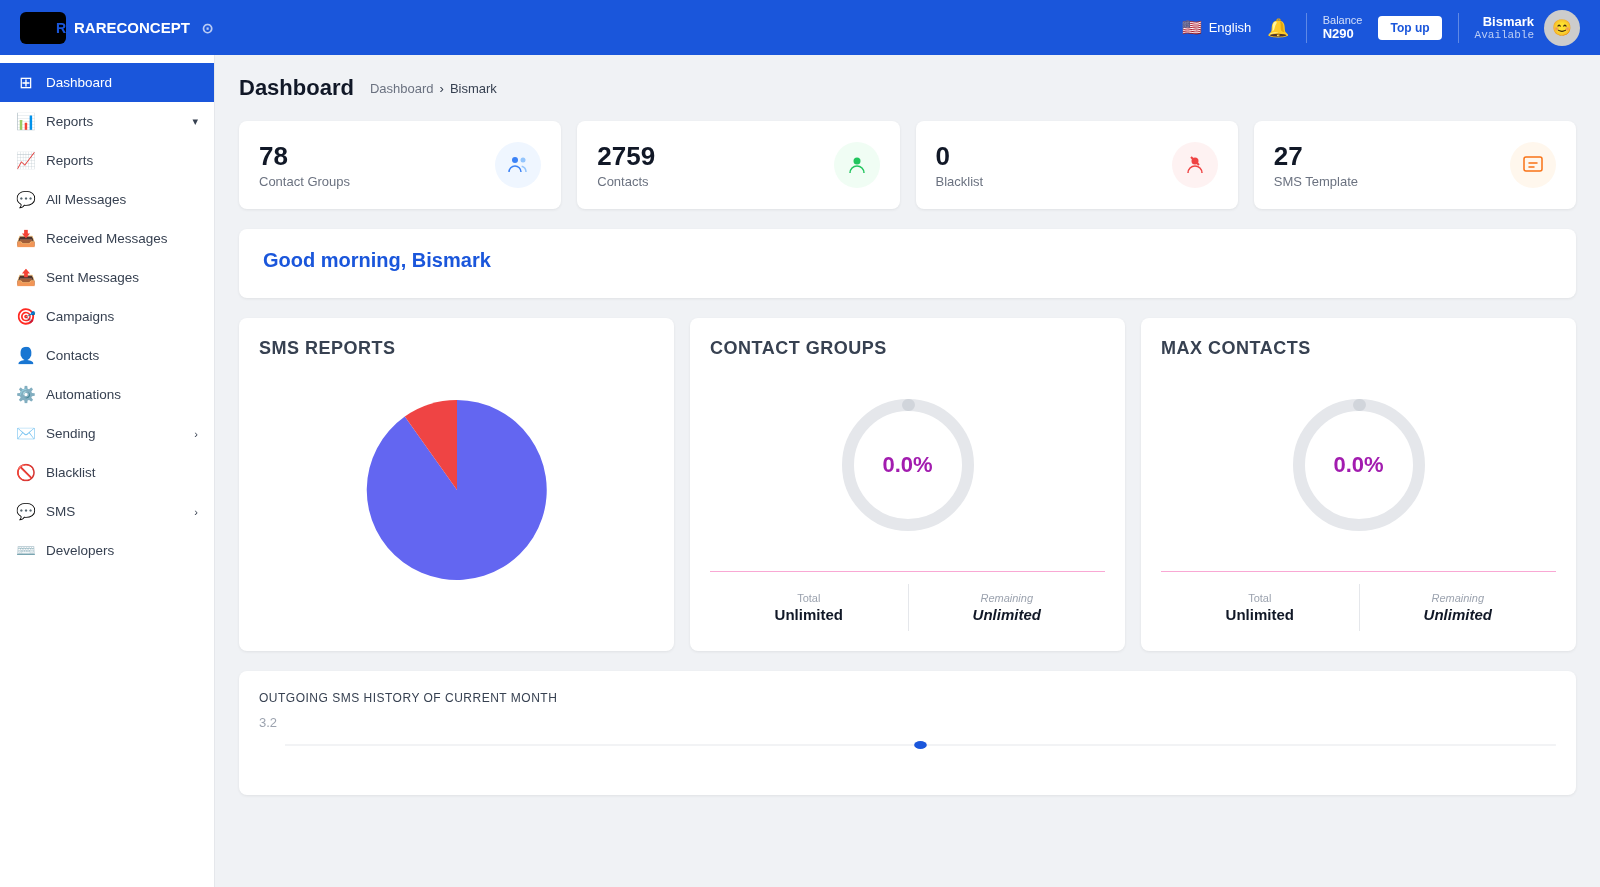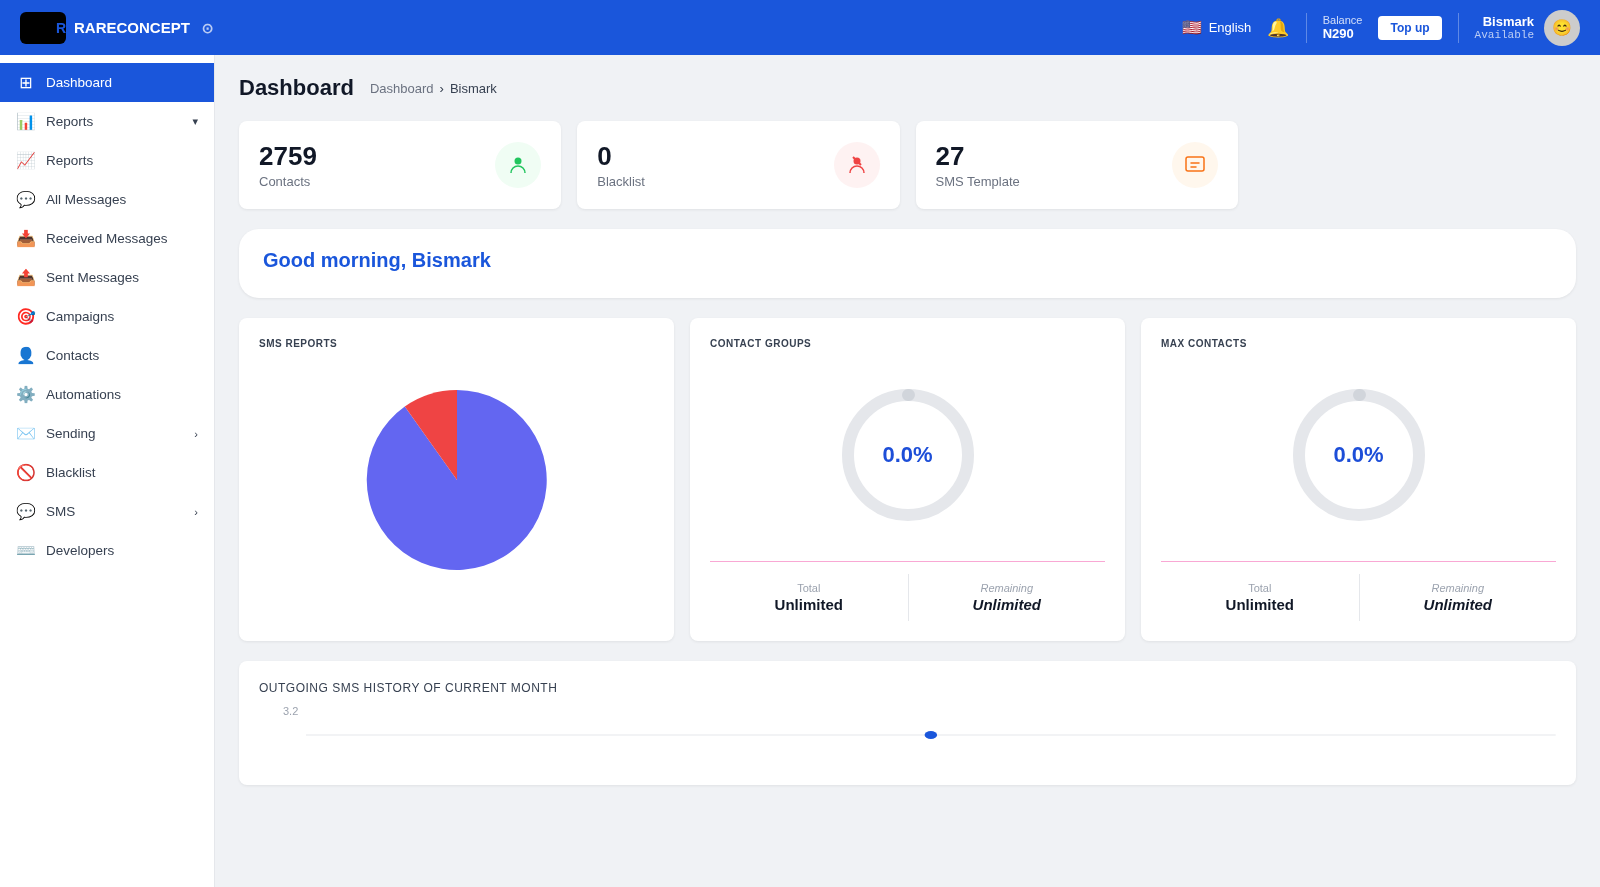--- a/index.html
+++ b/index.html
@@ -184,21 +184,21 @@
       font-size: 20px;
     }
     .stat-icon.blue { background: #eff6ff; color: #3b82f6; }
     .stat-icon.green { background: #f0fdf4; color: #22c55e; }
     .stat-icon.red { background: #fef2f2; color: #ef4444; }
     .stat-icon.orange { background: #fff7ed; color: #f97316; }
 
     
     .welcome-section {
       background: white;
-      border-radius: 20px;
+      border-radius: 8px;
       padding: 20px 24px;
       margin-bottom: 20px;
       box-shadow: 0 1px 3px rgba(0,0,0,0.07);
     }
     .welcome-title {
       font-size: 20px;
       font-weight: 700;
       color: #1a56db;
       margin-bottom: 6px;
     }
@@ -215,21 +215,21 @@
       gap: 16px;
       margin-bottom: 20px;
     }
     .chart-card {
       background: white;
       border-radius: 8px;
       padding: 20px;
       box-shadow: 0 1px 3px rgba(0,0,0,0.07);
     }
     .chart-title {
-      font-size: 10px;
+      font-size: 18px;
       font-weight: 600;
       color: #374151;
       margin-bottom: 16px;
       text-transform: uppercase;
       letter-spacing: 0.5px;
     }
 
     
     .pie-container {
       display: flex;
@@ -251,21 +251,21 @@
       width: 160px;
       height: 160px;
     }
     .donut-text {
       position: absolute;
       top: 50%;
       left: 50%;
       transform: translate(-50%, -50%);
       font-size: 22px;
       font-weight: 600;
-      color: #1d4ed8;
+      color: #a21caf;
     }
 
     
     .donut-stats {
       display: grid;
       grid-template-columns: 1fr 1fr;
       border-top: 1px solid #f9a8d4;
       padding-top: 12px;
       gap: 0;
     }
@@ -297,23 +297,22 @@
     }
     .outgoing-title {
       font-size: 12px;
       font-weight: 400;
       color: #374151;
       text-transform: uppercase;
       letter-spacing: 0.5px;
       margin-bottom: 10px;
     }
     .chart-y-label {
-      font-size: 11px;
+      font-size: 13px;
       color: #9ca3af;
-      margin-left: 24px;
     }
   </style>
 </head>
 <body>
 
 <div class="header">
   <div class="header-logo">
     <div class="logo-icon">RC</div>
     <span>RARECONCEPT</span>
     <span style="font-size:14px; margin-left:4px; color:rgba(255,255,255,0.7);">⊙</span>
@@ -409,20 +408,34 @@
       <div class="breadcrumb">
         <a>Dashboard</a>
         <span>›</span>
         <span>Bismark</span>
       </div>
     </div>
 
     <div class="stats-row">
       <div class="stat-card">
         <div class="stat-info">
+          <div class="stat-number">78</div>
+          <div class="stat-label">Contact Groups</div>
+        </div>
+        <div class="stat-icon blue">
+          <svg width="24" height="24" viewBox="0 0 24 24" fill="none" xmlns="http://www.w3.org/2000/svg">
+            <circle cx="9" cy="7" r="3" fill="#3b82f6"></circle>
+            <path d="M3 19c0-3.3 2.7-6 6-6s6 2.7 6 6" stroke="#3b82f6" stroke-width="1.5" fill="none"></path>
+            <circle cx="17" cy="7" r="2.5" fill="#93c5fd"></circle>
+            <path d="M20 19c0-2.8-1.8-5.1-4.3-5.8" stroke="#93c5fd" stroke-width="1.5" fill="none"></path>
+          </svg>
+        </div>
+      </div>
+      <div class="stat-card">
+        <div class="stat-info">
           <div class="stat-number">2759</div>
           <div class="stat-label">Contacts</div>
         </div>
         <div class="stat-icon green">
           <svg width="24" height="24" viewBox="0 0 24 24" fill="none">
             <circle cx="12" cy="8" r="3.5" fill="#22c55e"></circle>
             <path d="M5 20c0-3.9 3.1-7 7-7s7 3.1 7 7" stroke="#22c55e" stroke-width="1.5" fill="none"></path>
           </svg>
         </div>
       </div>

